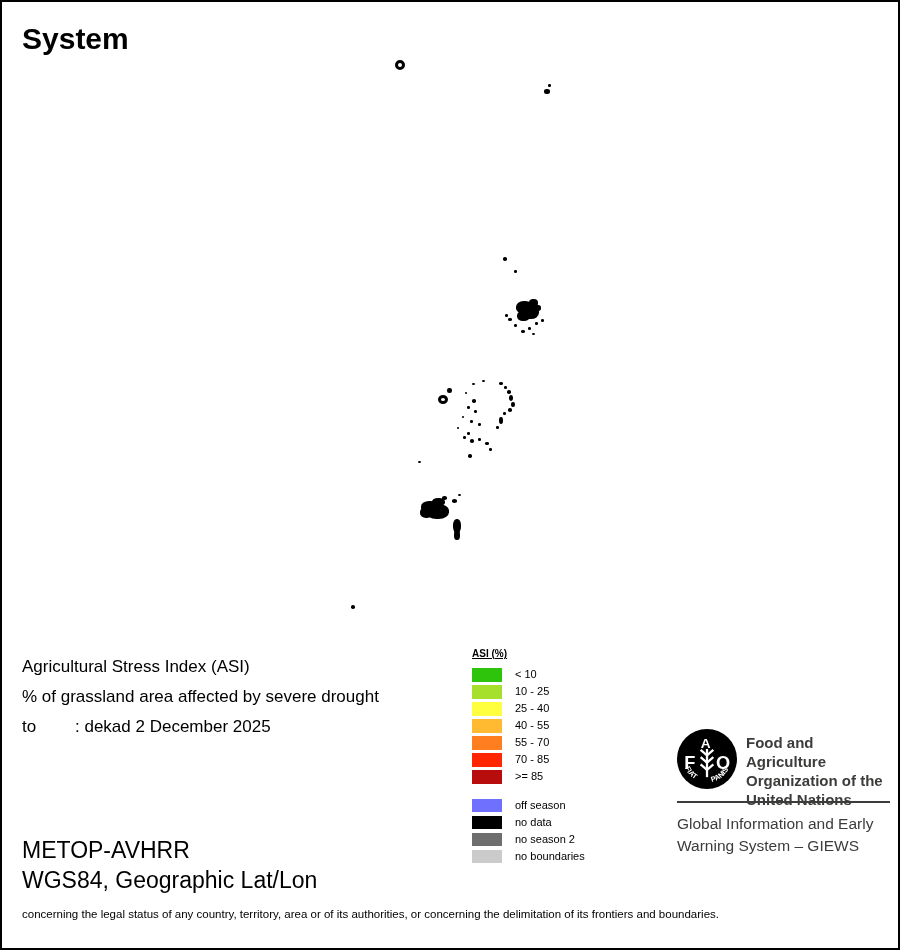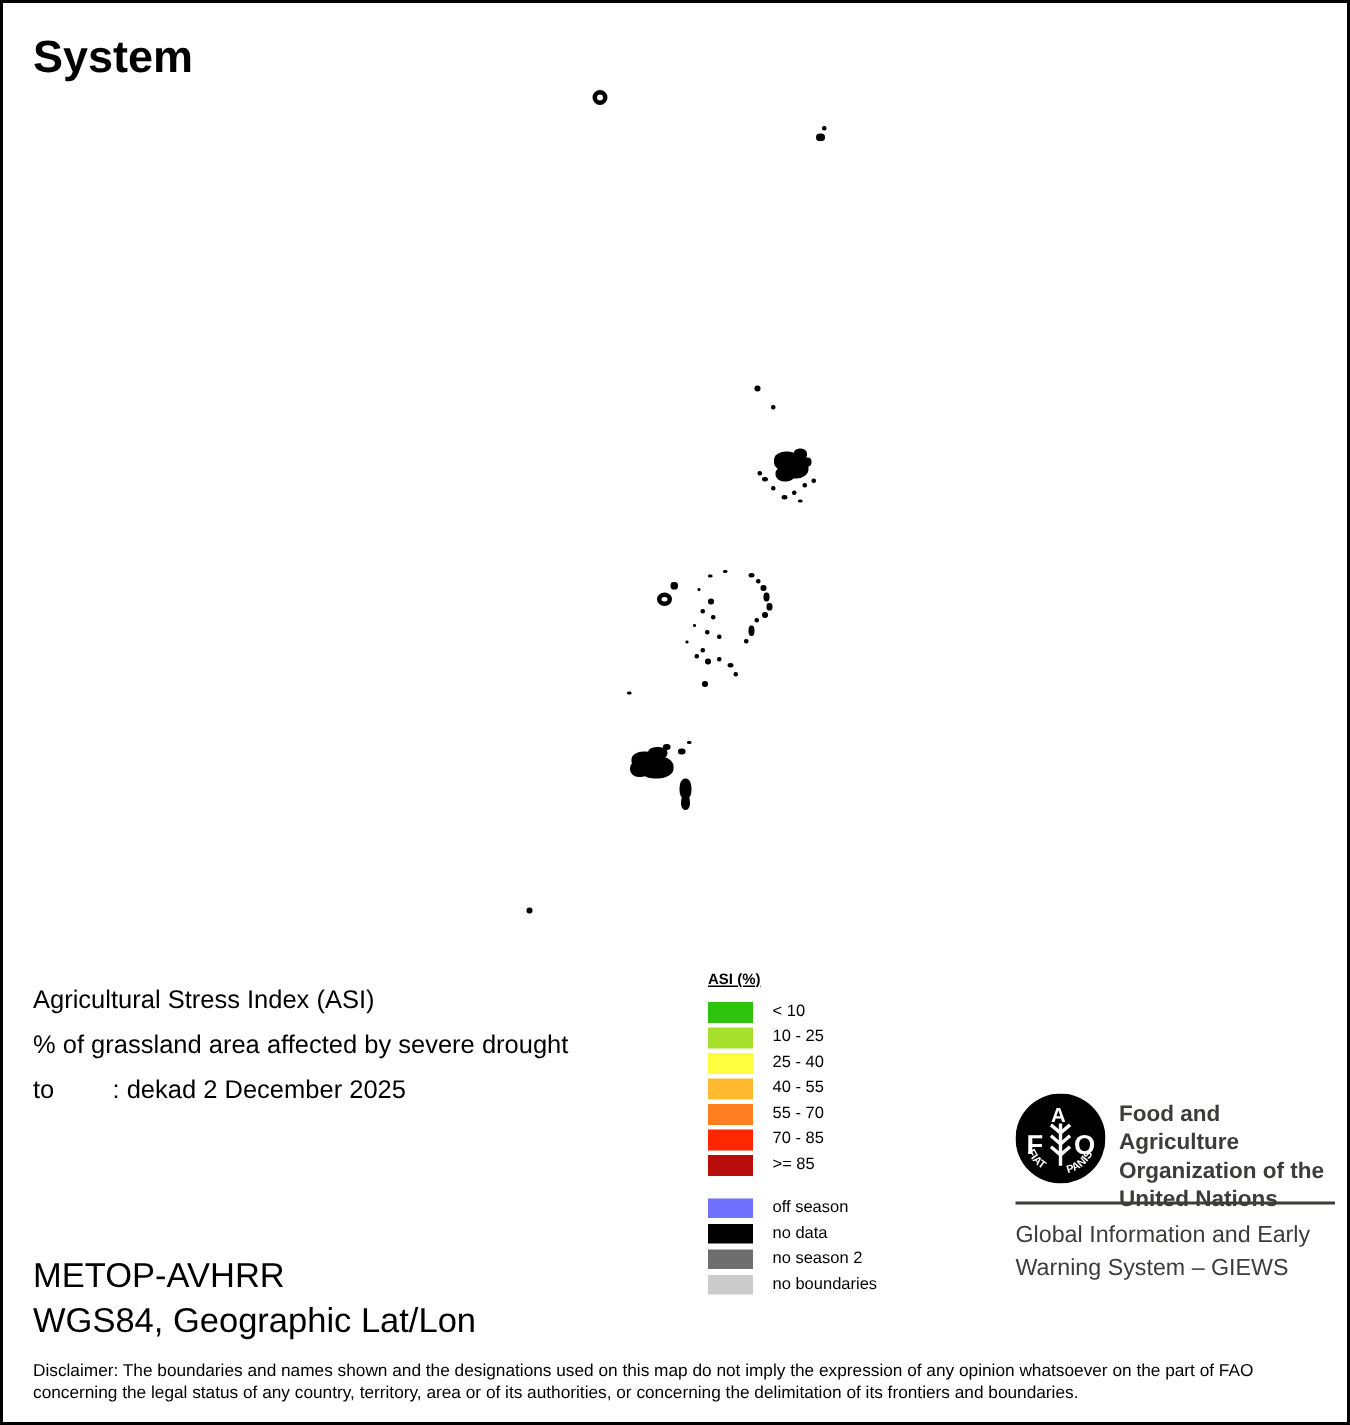--- a/index.html
+++ b/index.html
@@ -185,15 +185,14 @@
     <div>United Nations</div>
   </div>
   <div class="fao-divider"></div>
   <div class="giews">
     <div>Global Information and Early</div>
     <div>Warning System – GIEWS</div>
   </div>
 </div>
 
 <div id="disclaimer">
-  <div>Disclaimer: The boundaries and names shown and the designations used on this map do not imply the expression of any opinion whatsoever on the part of FAO</div>
   <div>concerning the legal status of any country, territory, area or of its authorities, or concerning the delimitation of its frontiers and boundaries.</div>
 </div>
 
 </body></html>

